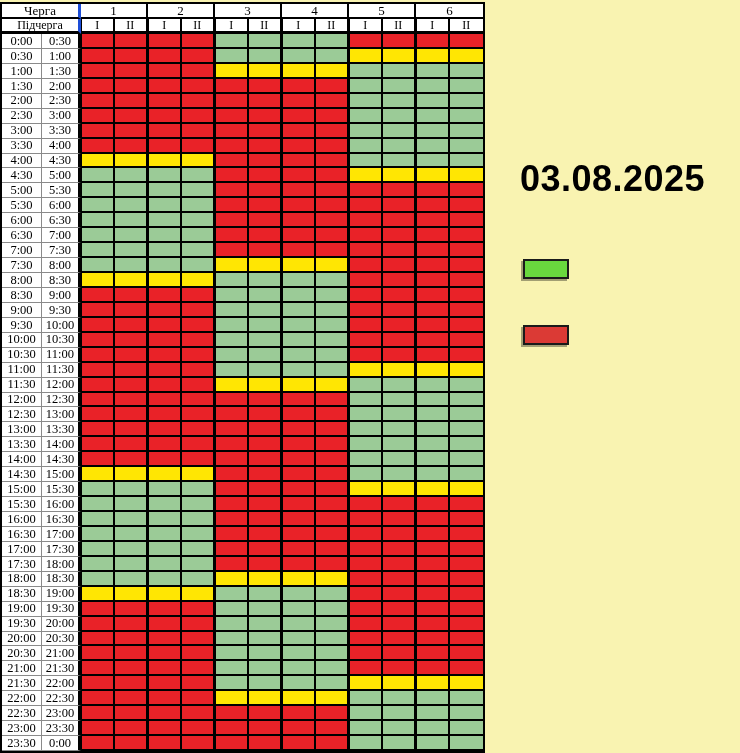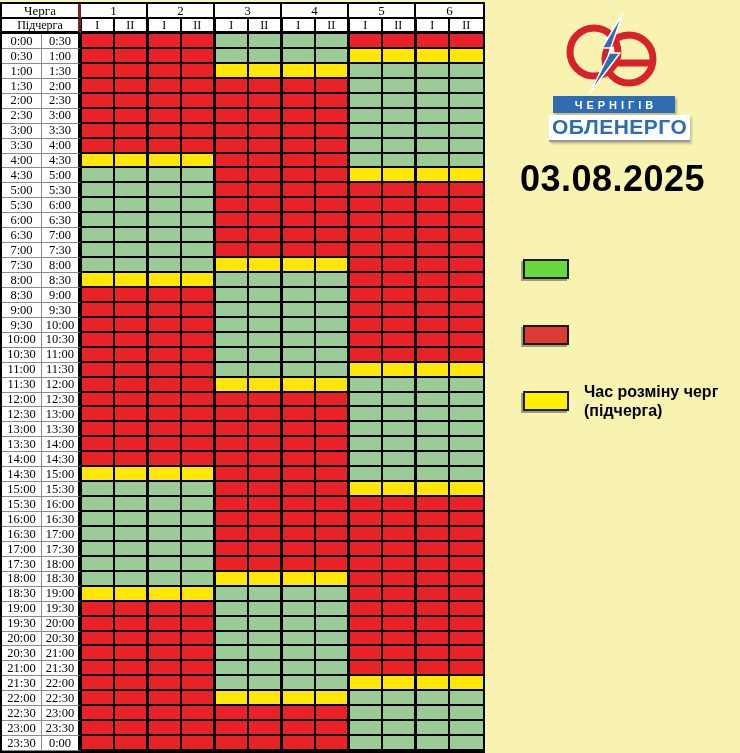--- a/index.html
+++ b/index.html
@@ -16,21 +16,21 @@
     grid-template-columns:40px 39px repeat(12, 1fr);
     grid-template-rows:15px 15px repeat(48, 1fr);
     background:#fff; border:2px solid #000;
   }
   #grid > div {
     display:flex; align-items:center; justify-content:center;
     overflow:hidden; line-height:1;
   }
   .th   { background:#fff; border-right:2px solid #000; border-bottom:2px solid #000; font-size:13px; }
   .qn   { grid-column:span 2; }
-  .tspan{ grid-column:span 2; border-right:3px solid #7f1d1d; }
+  .tspan{ grid-column:span 2; border-right:3px solid #1d4ed8; }
   .r2   { border-bottom:3px solid #000; font-size:12px; }
   .tc   { background:#fff; border-right:1px solid #8a8a8a; border-bottom:1px solid #8a8a8a; font-size:12.5px; }
   .tc2  { border-right:3px solid #000; }
   .dc   { border-right:2px solid #000; border-bottom:2px solid #000; }
   .gs   { border-left:1px solid #000; }
   .last { border-right:0; }
   
   .side { position:absolute; left:485px; top:0; width:255px; height:753px; }
   .logo { position:absolute; left:64px; top:12px; width:130px; text-align:center; }
   .logo svg { display:block; margin:0 auto; }
@@ -757,41 +757,26 @@
       <div class="dc gs" style="background: rgb(233, 34, 40);"></div>
       <div class="dc" style="background: rgb(233, 34, 40);"></div>
       <div class="dc gs" style="background: rgb(155, 203, 151);"></div>
       <div class="dc" style="background: rgb(155, 203, 151);"></div>
       <div class="dc gs" style="background: rgb(155, 203, 151);"></div>
       <div class="dc last" style="background: rgb(155, 203, 151);"></div>
     </div>
 
   <div class="side">
 
-    <div class="logo">
-      <svg width="128" height="82" viewBox="0 0 128 82">
-        <circle cx="44" cy="40" r="24" fill="none" stroke="var(--logo_red,#D7222B)" stroke-width="7"></circle>
-        <circle cx="79" cy="47" r="24" fill="none" stroke="var(--logo_red,#D7222B)" stroke-width="7"></circle>
-        <line x1="56" y1="51" x2="102" y2="51" stroke="var(--logo_red,#D7222B)" stroke-width="7"></line>
-        <polygon points="73,1 52,36 62,36 40,81 70,41 59,41" fill="var(--logo_blue,#2E6DB4)" stroke="#ffffff" stroke-width="1.5"></polygon>
-      </svg>
-      <div class="logo-city">ЧЕРНІГІВ</div>
-      <div class="logo-company">ОБЛЕНЕРГО</div>
-    </div>
 
     <div class="date">03.08.2025</div>
 
     <div class="legend" id="legend">
         <div class="legend-item">
           <div class="legend-swatch" style="background: rgb(105, 216, 62);"></div>
         </div>
         <div class="legend-item">
           <div class="legend-swatch" style="background: rgb(219, 58, 53);"></div>
         </div>
-        <div class="legend-item">
-          <div class="legend-swatch" style="background: rgb(255, 241, 0);"></div>
-          <div class="legend-label">Час розміну черг
-(підчерга)</div>
-        </div>
       </div>
 
   </div>
 </div>
 
 </body></html>

